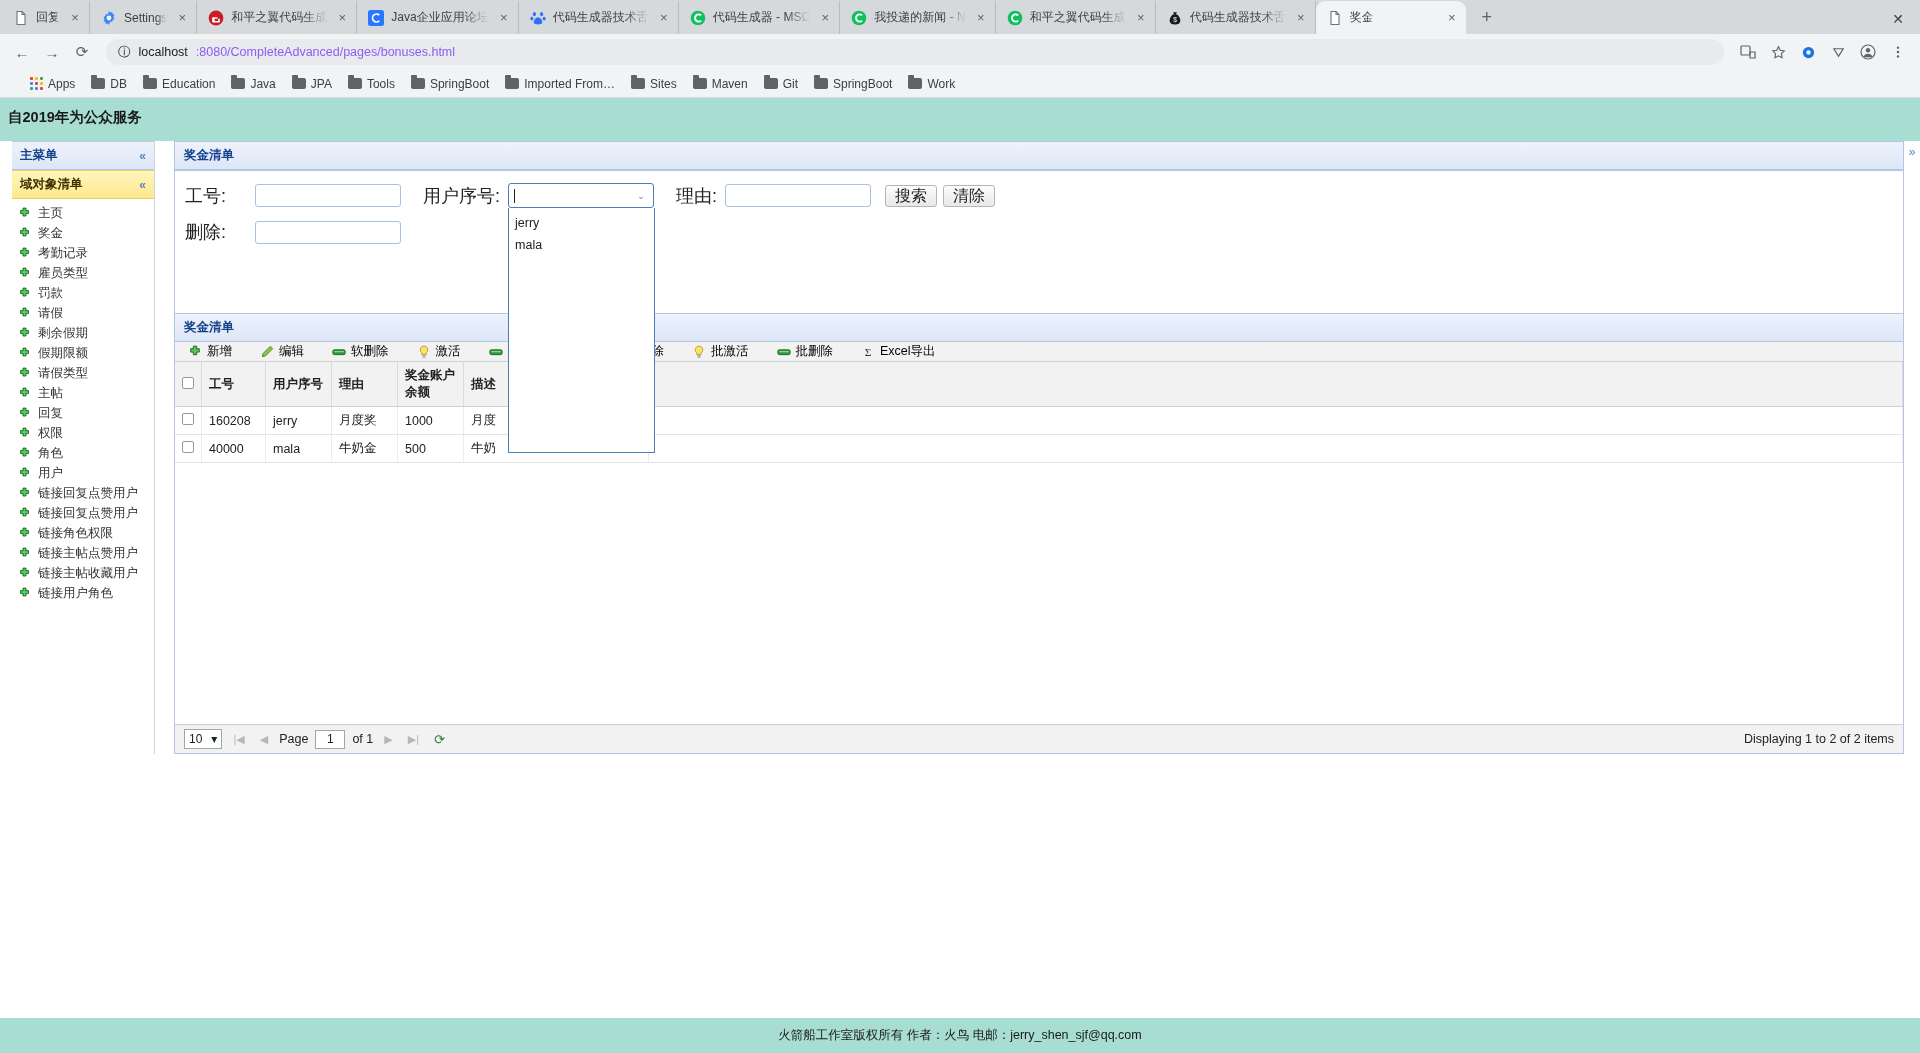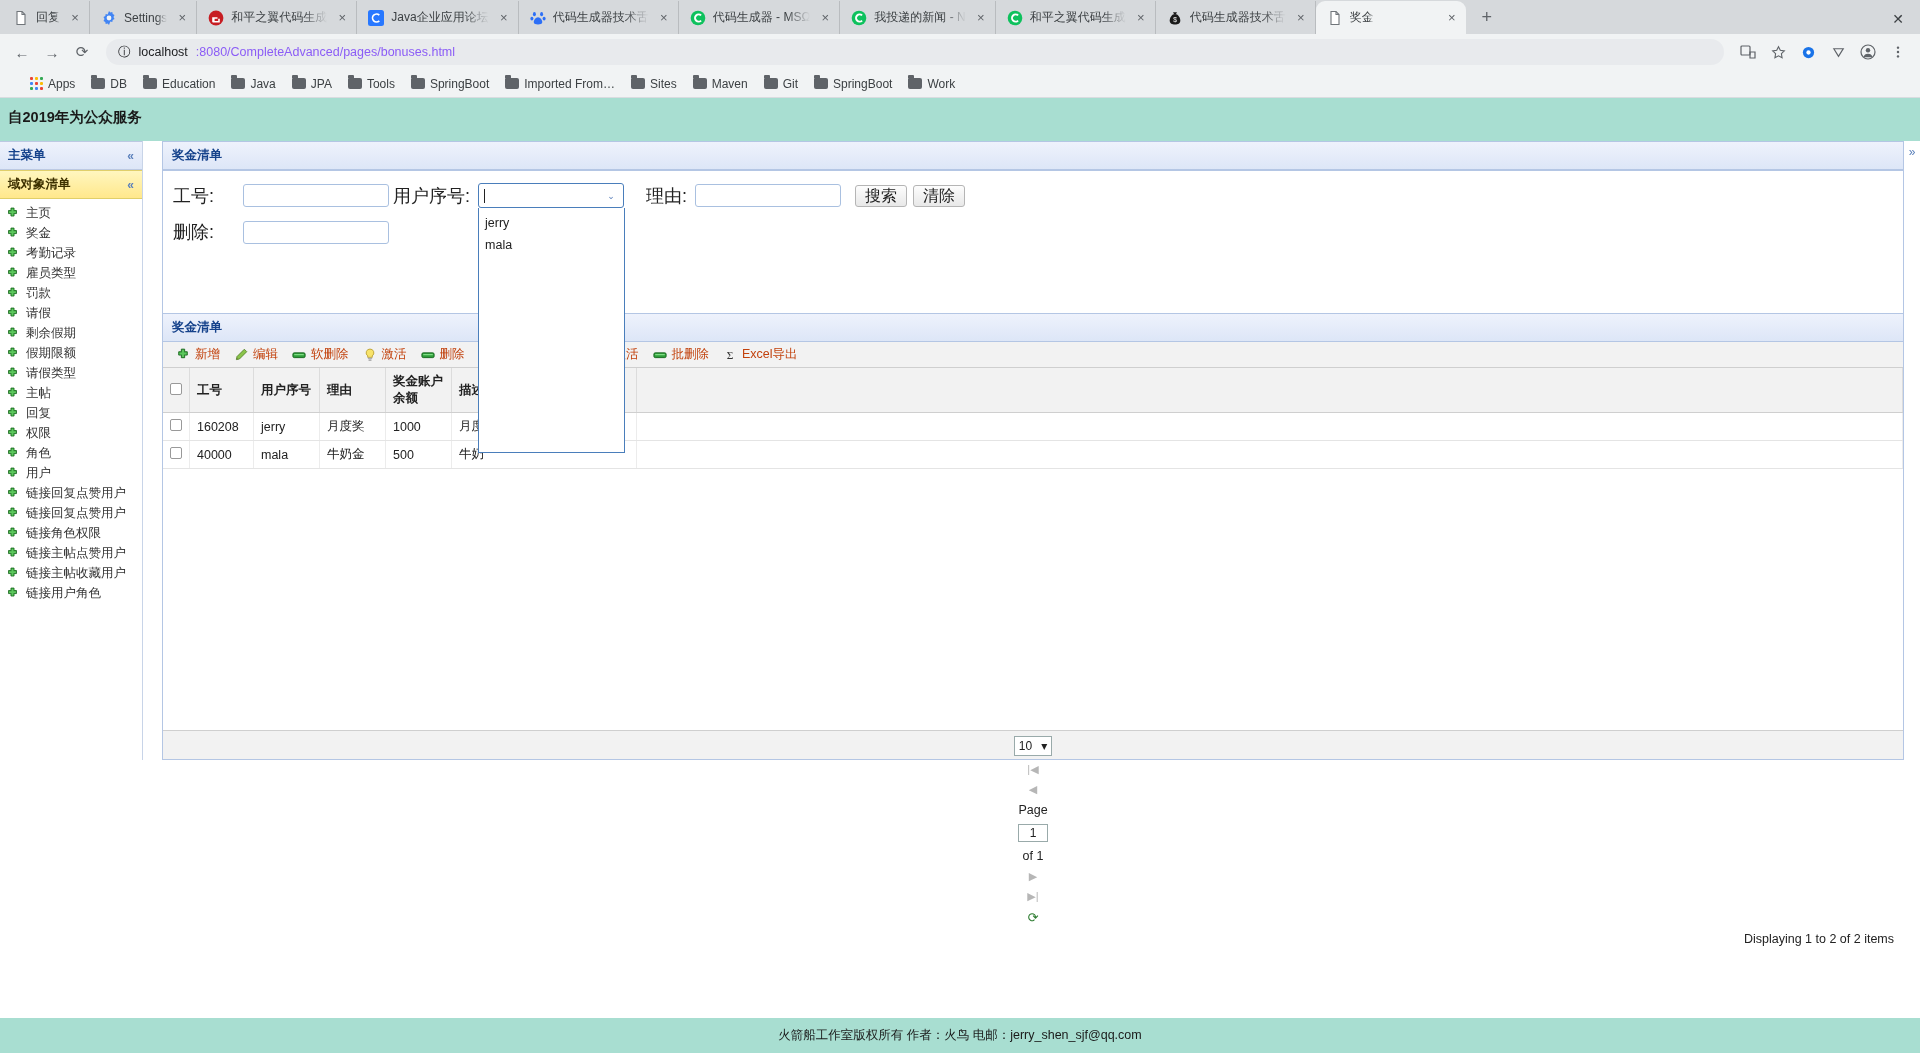--- a/index.html
+++ b/index.html
@@ -105,21 +105,21 @@
   .apps-ico i:nth-child(9){background:#ea4335}
 
   
   .page { width: 1920px; height: 955px; background: #fff; position: relative; }
   .banner {
     background: #a8ded1; padding: 10px 8px 14px 8px;
   }
   .banner h1 { margin: 0 0 14px 0; font-size: 16.5px; color: #1a1a1a; font-weight: bold; }
   .banner h2 { margin: 0; font-size: 14.5px; color: #1a1a1a; font-weight: bold; }
 
-  .body-row { display: flex; align-items: stretch; }
+  .body-row { display: flex; align-items: stretch; padding-left: 12px; }
 
   
   .sidebar { width: 143px; flex: none; border-right: 1px solid #c8d4e8; background: #fff; }
   .panel-head {
     background: linear-gradient(to bottom,#eef2fc,#dde6f7);
     border: 1px solid #bcc9e2;
     border-left: none; border-right: none;
     padding: 5px 8px; font-size: 12.5px; font-weight: bold; color: #15428b;
     display: flex; align-items: center; justify-content: space-between;
   }
@@ -191,23 +191,23 @@
 
   .btn {
     border: 1px solid #b5b5b5; border-radius: 3px;
     background: linear-gradient(to bottom,#fdfdfd,#e8e8e8);
     font-size: 16px; color: #222; padding: 3px 9px; line-height: 14px;
   }
 
   
   .grid-tools {
     background: #f2f2f2; border-bottom: 1px solid #cfcfcf;
-    display: flex; align-items: center; gap: 0;
-    padding: 4px 6px; font-size: 12.5px; color: #c2410c;
-    height: 26px;
+    display: flex; align-items: center; gap: 14px;
+    padding: 4px 6px; font-size: 12.5px; color: #000000;
+    height: 20px;
   }
   .tool { display: flex; align-items: center; gap: 5px; padding: 1px 7px; white-space: nowrap; }
   .ti { width: 14px; height: 14px; flex: none; display: block; }
 
   
   table.grid { border-collapse: collapse; width: 100%; }
   table.grid th {
     background: #f2f2f2; border-bottom: 1px solid #cfcfcf;
     border-right: 1px solid #dcdcdc;
     font-size: 12.5px; color: #222; font-weight: bold;
@@ -221,21 +221,21 @@
   .cbx {
     width: 12px; height: 12px; border: 1px solid #999; background: #fff;
     border-radius: 2px; display: inline-block;
   }
   .grid-area { height: 362px; background: #fff; }
 
   
   .pager {
     border-top: 1px solid #cfcfcf; background: #f2f2f2;
     display: flex; align-items: center; gap: 7px;
-    padding: 5px 9px; font-size: 12.5px; color: #222; height: 29px; flex-direction: column;
+    padding: 5px 9px; font-size: 12.5px; color: #222; height: 29px;
   }
   .pgsel {
     border: 1px solid #9aa; background: #fff; font-size: 12px;
     padding: 2px 4px; display: flex; align-items: center; gap: 9px;
   }
   .pgnum {
     width: 30px; height: 19px; border: 1px solid #9aa; background: #fff;
     font-size: 12px; text-align: center; color: #222;
   }
   .pbtn { color: #4a4a4a; font-size: 11px; padding: 0 4px; }
@@ -644,21 +644,21 @@
 
       <div class="card">
         <div class="search-body">
 
           <div class="form-row">
             <div class="fld">
               <label style="width:62px">工号:</label>
               <input class="txt" type="text" value="" style="">
             </div>
 
-            <div class="fld" style="margin-left:4px">
+            <div class="fld" style="margin-left:22px">
               <label style="width:auto">用户序号:</label>
               <div class="combo-wrap">
                 <div class="combo">
                   <span class="cursor"></span>
                   <span class="caret-cell">⌄</span>
                 </div>
                 <div class="dropdown" id="dropdown-list">
                     <div class="dd-item">jerry</div>
                     <div class="dd-item">mala</div>
                   </div>

